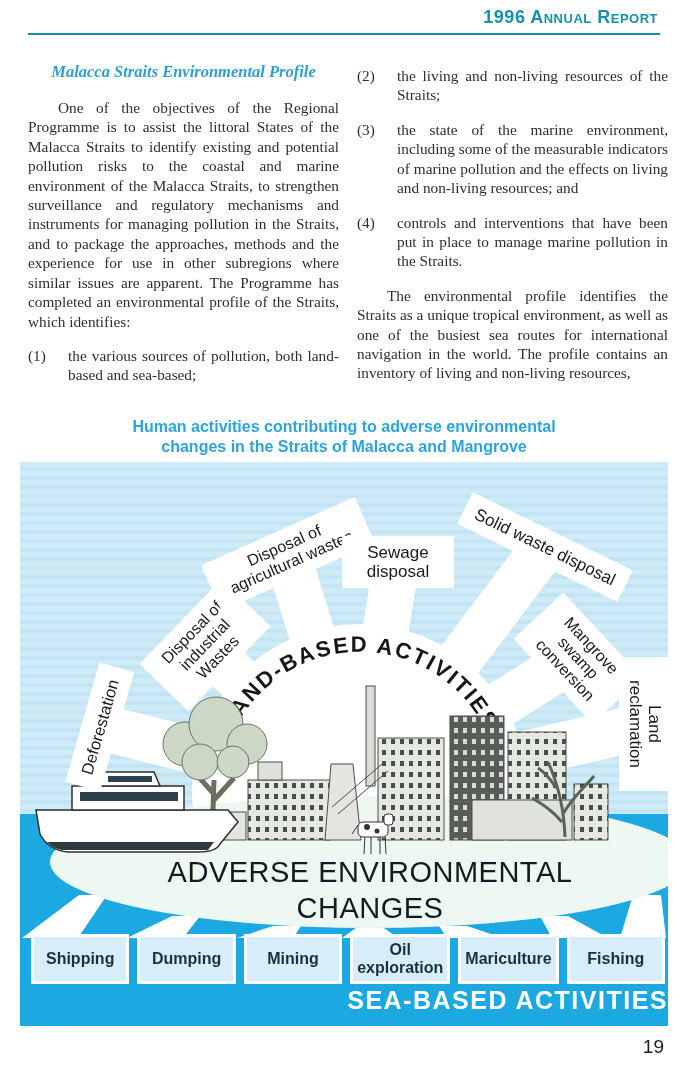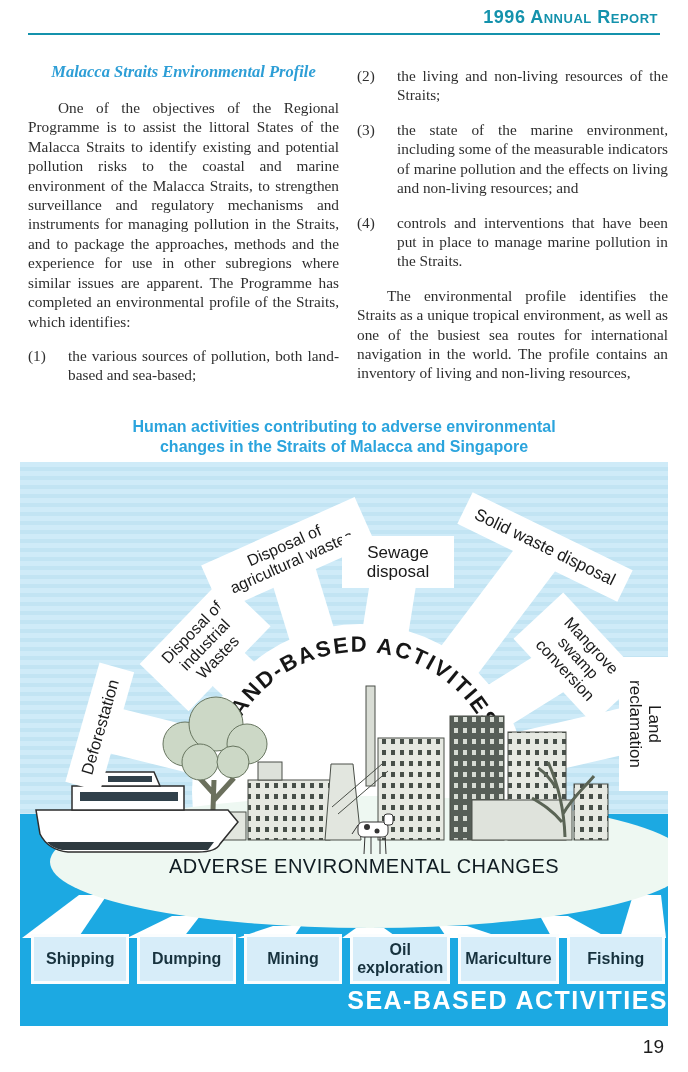--- a/index.html
+++ b/index.html
@@ -30,22 +30,22 @@
 
   
   .figure{position:absolute;left:20px;top:462px;width:648px;height:564px;
           background:repeating-linear-gradient(180deg,#cfebf8 0px,#cfebf8 5px,#c2e4f3 5px,#c2e4f3 9px);
           font-family:"Liberation Sans",sans-serif;}
   .figure svg{position:absolute;left:0;top:0;}
 
   .card{position:absolute;background:#ffffff;color:#1a1a1a;font-size:16px;line-height:1.12;
         text-align:center;padding:7px 8px;transform:translate(-50%,-50%) rotate(var(--r,0deg));}
 
-  .center-label{position:absolute;left:114px;top:392px;width:460px;text-align:center;
-                font-size:20px;line-height:1.25;color:#101c22;letter-spacing:.5px;}
+  .center-label{position:absolute;left:120px;top:392px;width:460px;text-align:center;
+                font-size:29px;line-height:1.25;color:#101c22;letter-spacing:.5px;}
 
   .boxes{position:absolute;left:11px;right:3px;top:472px;display:flex;gap:8px;}
   .sea-box{flex:1;background:#d7edf9;border:3px solid #fbfdfe;min-height:40px;
            display:flex;align-items:center;justify-content:center;text-align:center;
            font-size:16px;font-weight:700;color:#17323e;padding:2px 4px;}
 
   .band-label{position:absolute;left:0;right:0;top:524px;text-align:right;color:#ffffff;
               font-weight:700;font-size:25px;letter-spacing:1.5px;}
 
   
@@ -80,21 +80,21 @@
     </div>
     <div class="li">
       <span class="num">(4)</span>
       <span class="itext">controls and interventions that have been put in place to manage marine pollution in the Straits.</span>
     </div>
     <p class="para">The environmental profile identifies the Straits as a unique tropical environment,  as well as one of the busiest sea routes for international navigation in the world.  The profile contains an inventory of living and non-living resources,</p>
   </div>
 
   <div class="fig-title">
     <div>Human activities contributing to adverse environmental</div>
-    <div>changes in the Straits of Malacca and Singapore</div>
+    <div>changes in the Straits of Malacca and Mangrove</div>
   </div>
 
   <div class="figure">
 
     <svg width="648" height="564" viewBox="0 0 648 564">
       <defs>
         <pattern id="winA" width="9" height="11" patternUnits="userSpaceOnUse">
           <rect width="9" height="11" fill="#e6e9e2"></rect>
             <rect x="2" y="2" width="4" height="5" fill="#474f49"></rect>
         </pattern>

